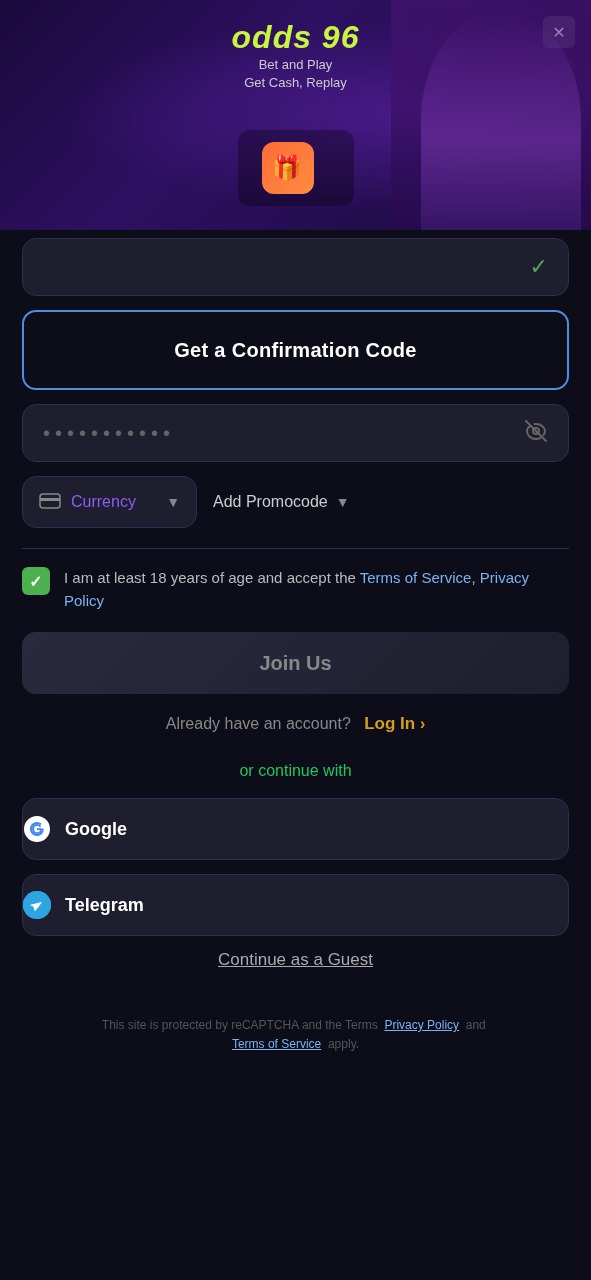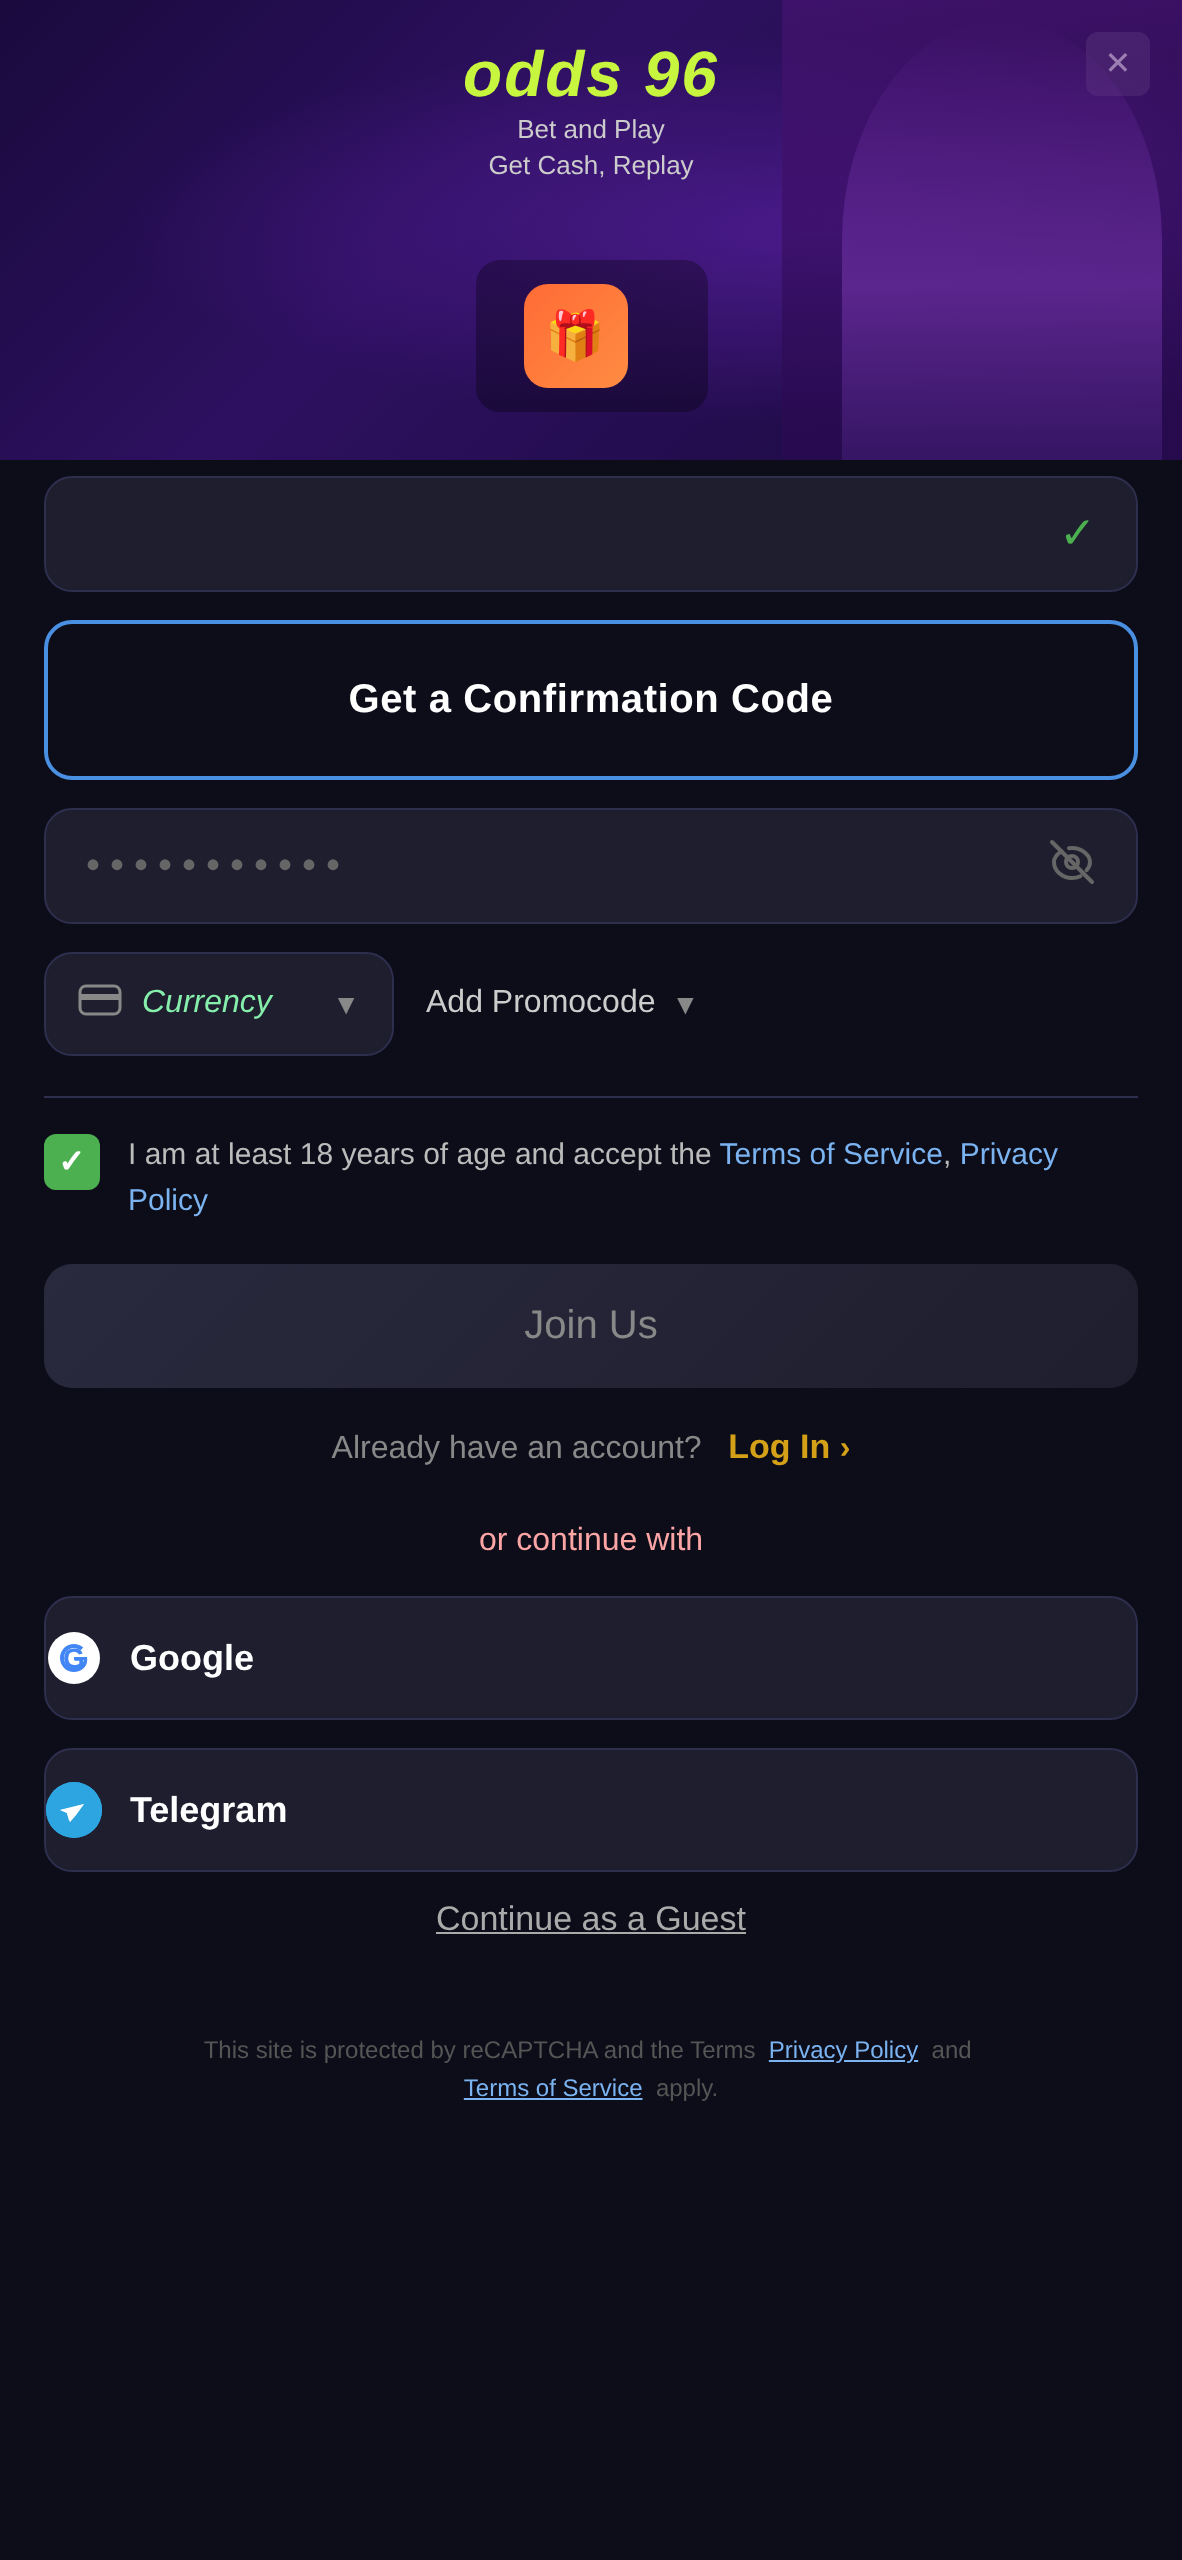--- a/index.html
+++ b/index.html
@@ -185,24 +185,23 @@
       gap: 10px;
       cursor: pointer;
       flex: 0 0 auto;
       min-width: 175px;
     }
     .currency-icon {
       font-size: 20px;
       color: #888;
     }
     .currency-label {
-      color: #86efac;
+      color: #8b5cf6;
       font-size: 16px;
       flex: 1;
-      font-style: italic;
     }
     .currency-chevron {
       color: #888;
       font-size: 14px;
     }
     .promo-toggle {
       display: flex;
       align-items: center;
       gap: 8px;
       cursor: pointer;
@@ -256,21 +255,21 @@
 
     
     .join-btn {
       width: 100%;
       height: 62px;
       background: linear-gradient(135deg, #2a2a3e, #1e1e2e);
       border: none;
       border-radius: 14px;
       color: #888;
       font-size: 20px;
-      font-weight: 400;
+      font-weight: 700;
       cursor: pointer;
       margin-bottom: 20px;
     }
 
     
     .login-row {
       text-align: center;
       margin-bottom: 28px;
       font-size: 16px;
       color: #888;
@@ -282,21 +281,21 @@
       font-size: 17px;
     }
     .login-arrow {
       color: #d4a017;
       font-size: 16px;
     }
 
     
     .or-section {
       text-align: center;
-      color: #fca5a5;
+      color: #22c55e;
       font-size: 16px;
       margin-bottom: 18px;
     }
 
     
     .social-btn {
       width: 100%;
       height: 62px;
       background: #1e1e2e;
       border: 1px solid #2e2e4e;

